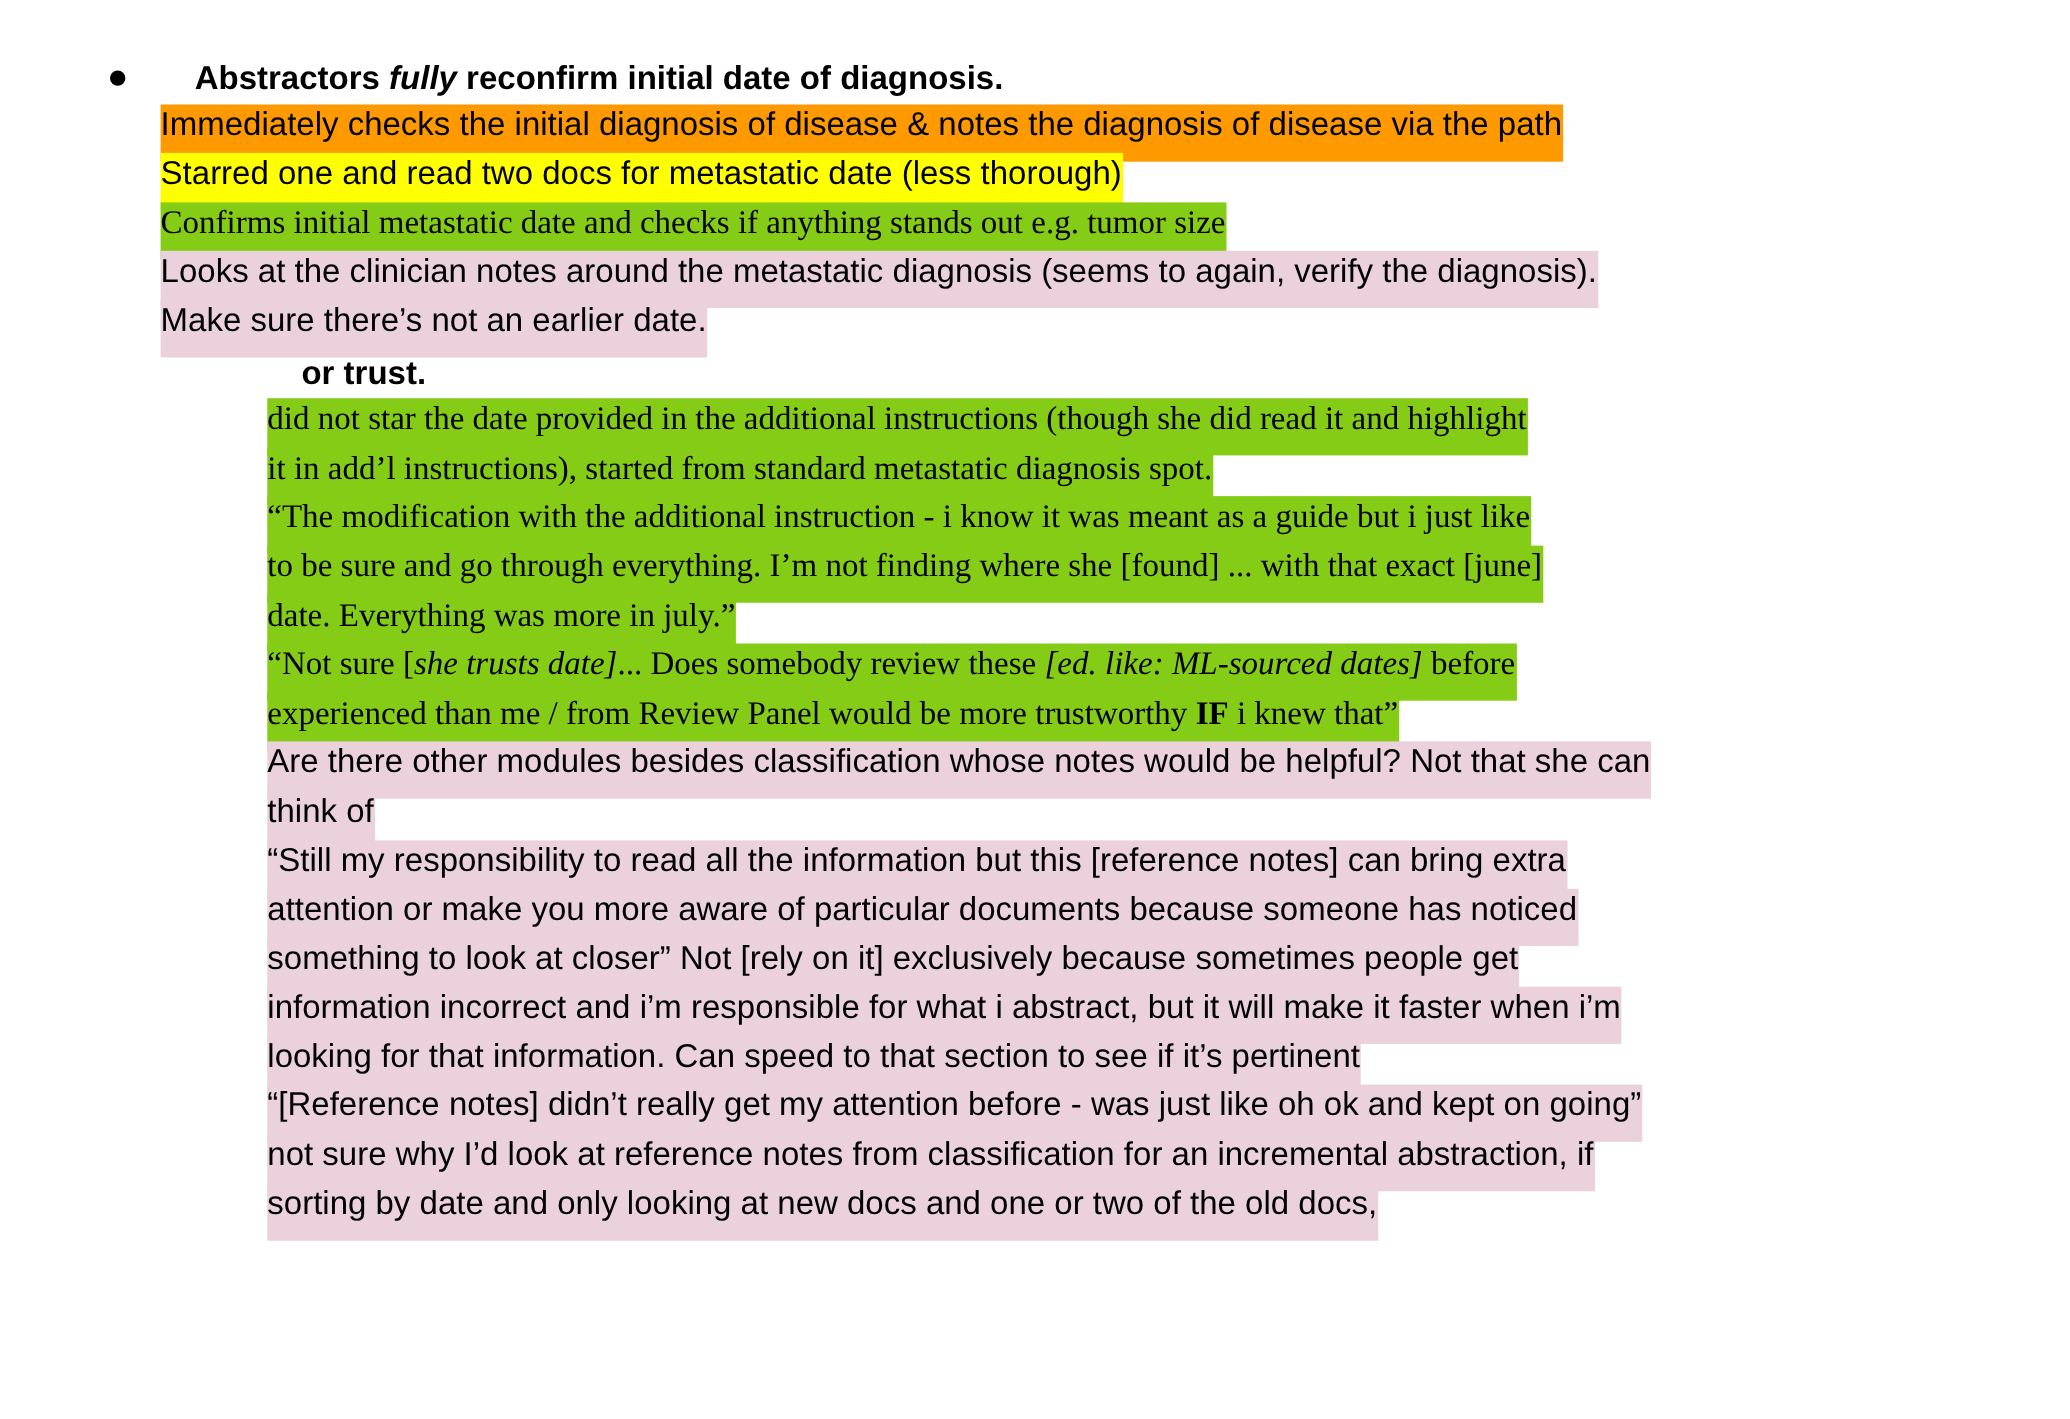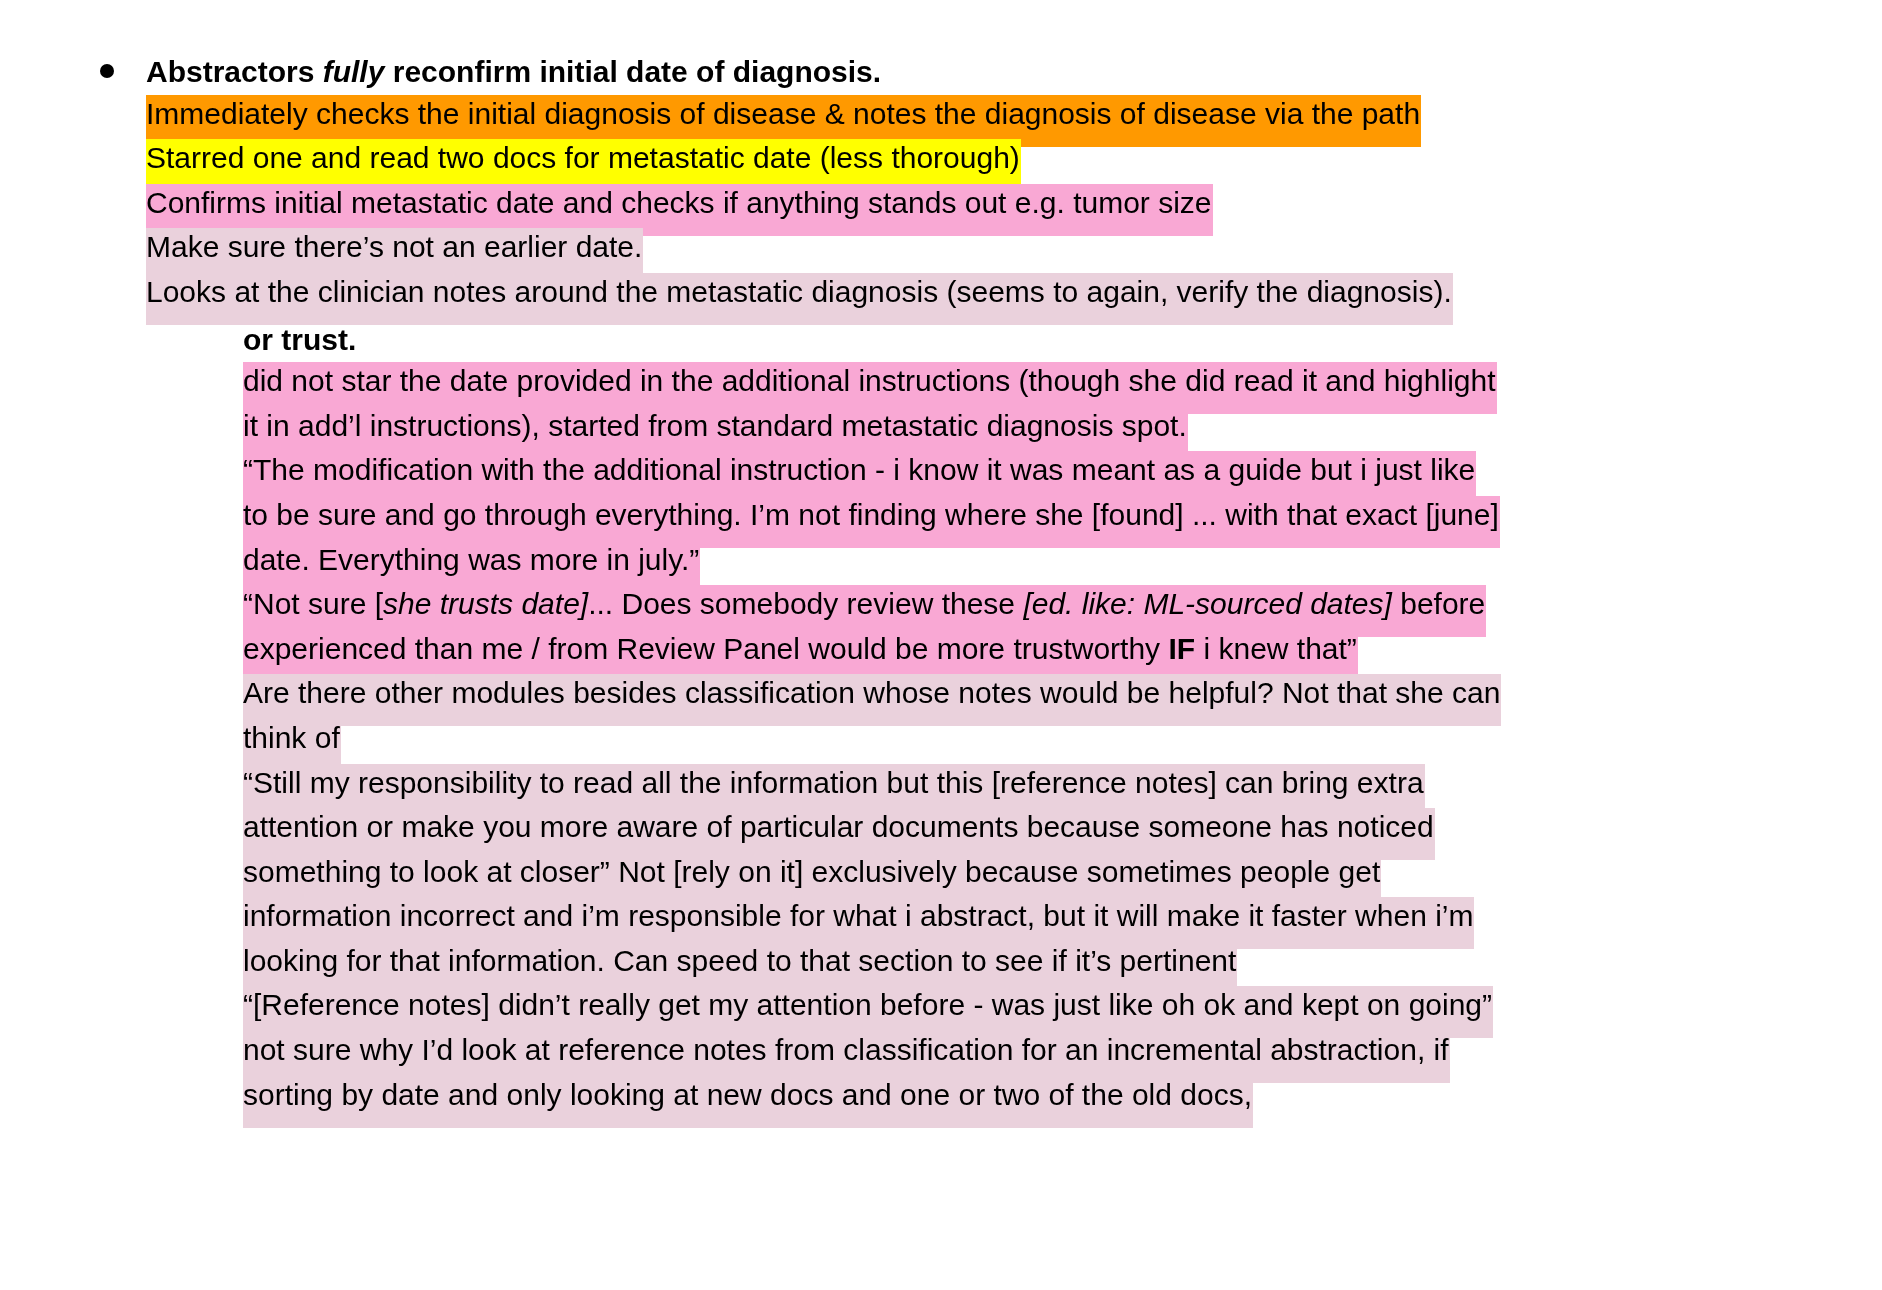--- a/index.html
+++ b/index.html
@@ -34,23 +34,23 @@
     display: inline-block;
     line-height: 38px;
     height: 52px;
     padding-right: 1px;
     vertical-align: top;
     margin-top: 0px;
     text-align: center;
   }
   .hl-orange { background: #ff9900; }
   .hl-yellow { background: #ffff00; }
-  .hl-cyan   { background: #f9a8d4; }
+  .hl-cyan   { background: #84cc16; font-family: Liberation Serif, serif; }
   .hl-pink   { background: #ead1dc; }
-  .plain { display: inline-block; line-height: 44.6px; vertical-align: top; }
+  .plain { display: inline-block; line-height: 44.6px; vertical-align: top; margin-left: 31px; }
   .bold { font-weight: bold; }
   .ital { font-style: italic; }
   .bullet-disc {
     position: absolute;
     left: 100px;
     top: 14px;
     width: 14px;
     height: 14px;
     border-radius: 50%;
     background: #000;
@@ -82,24 +82,24 @@
 
   <div class="line lvl1">
     <span class="hl hl-yellow">Starred one and read two docs for metastatic date (less thorough)</span>
   </div>
 
   <div class="line lvl1">
     <span class="hl hl-cyan">Confirms initial metastatic date and checks if anything stands out e.g. tumor size</span>
   </div>
 
   <div class="line lvl1">
-    <span class="hl hl-pink">Make sure there’s not an earlier date.</span>
+    <span class="hl hl-pink">Looks at the clinician notes around the metastatic diagnosis (seems to again, verify the diagnosis).</span>
   </div>
   <div class="line lvl1">
-    <span class="hl hl-pink">Looks at the clinician notes around the metastatic diagnosis (seems to again, verify the diagnosis).</span>
+    <span class="hl hl-pink">Make sure there’s not an earlier date.</span>
   </div>
 
   <div class="line lvl2">
     <span class="plain bold">or trust.</span>
   </div>
 
   <div class="line lvl2">
     <span class="hl hl-cyan">did not star the date provided in the additional instructions (though she did read it and highlight</span>
   </div>
   <div class="line lvl2">

